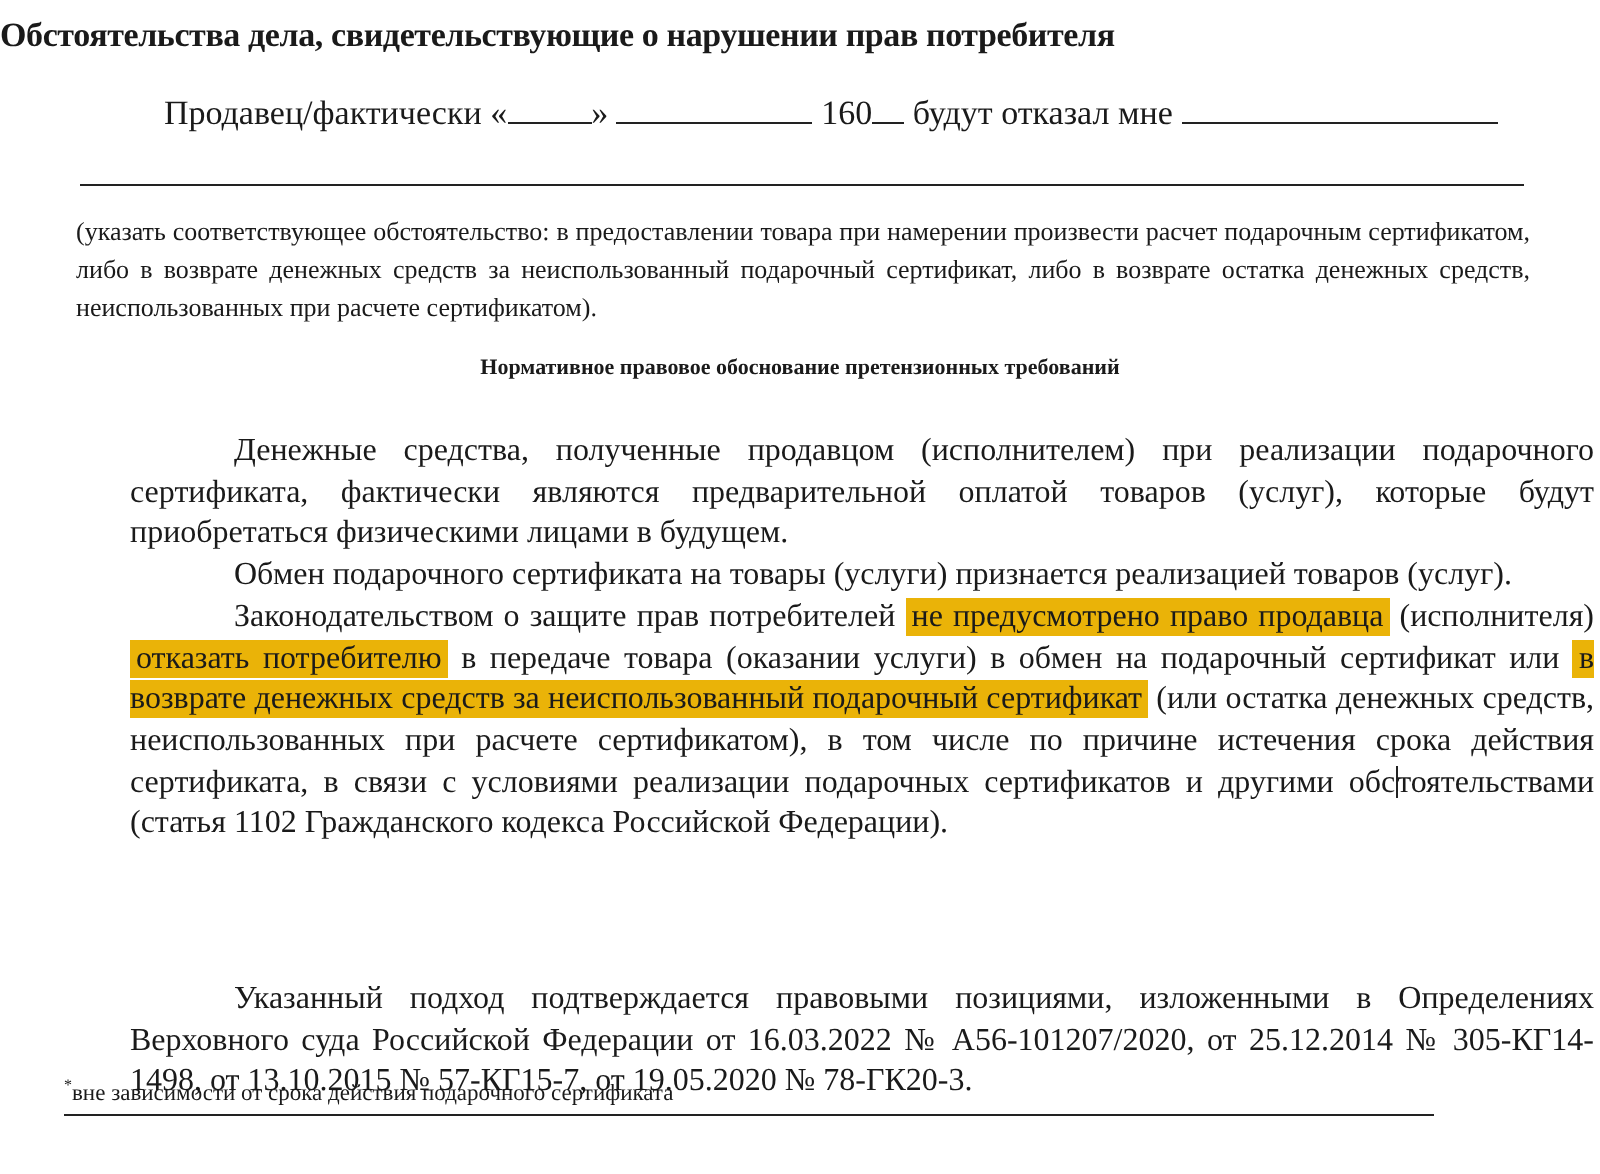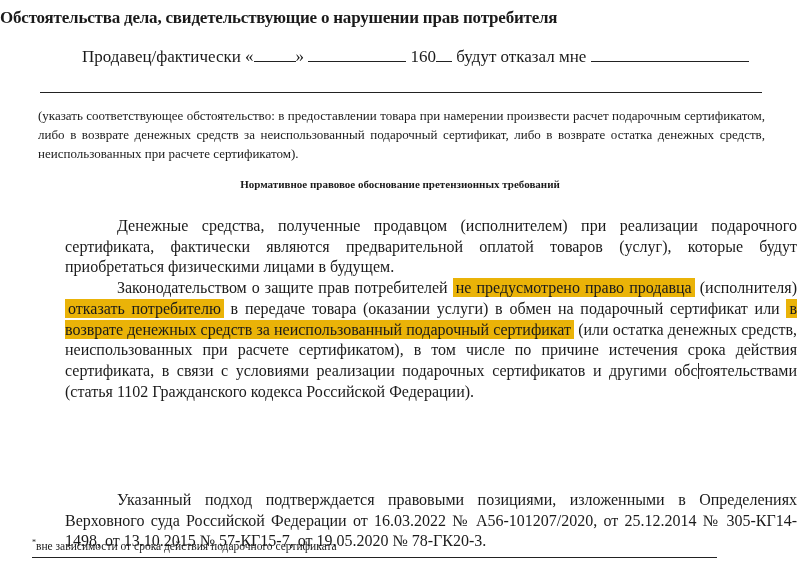--- a/index.html
+++ b/index.html
@@ -56,20 +56,21 @@
   <div class="fill-line"><span>Продавец/фактически «</span><span class="blank" style="width:42px"></span><span>»</span> <span class="blank" style="width:98px"></span> <span>160</span><span class="blank" style="width:16px"></span> <span>будут отказал мне</span> <span class="blank" style="width:158px"></span></div>
 
   <div class="rule1"></div>
 
   <div class="hint">(указать соответствующее обстоятельство: в предоставлении товара при намерении произвести расчет подарочным сертификатом, либо в возврате денежных средств за неиспользованный подарочный сертификат, либо в возврате остатка денежных средств, неиспользованных при расчете сертификатом).</div>
 
   <div class="title2">Нормативное правовое обоснование претензионных требований</div>
 
   <div class="body-text p1">
     <p>Денежные средства, полученные продавцом (исполнителем) при реализации подарочного сертификата, фактически являются предварительной оплатой товаров (услуг), которые будут приобретаться физическими лицами в будущем.</p>
+    <p>Обмен подарочного сертификата на товары (услуги) признается реализацией товаров (услуг).</p>
     <p><span>Законодательством о защите прав потребителей </span><span class="hl">не предусмотрено право продавца</span><span> (исполнителя) </span><span class="hl">отказать потребителю</span><span> в передаче товара (оказании услуги) в обмен на подарочный сертификат или </span><span class="hl">в возврате денежных средств за неиспользованный подарочный сертификат</span><span> (или остатка денежных средств, неиспользованных при расчете сертификатом), в том числе по причине истечения срока действия сертификата, в связи с  условиями реализации подарочных сертификатов и другими обс</span><span class="cursor-mark"></span><span>тоятельствами (статья 1102 Гражданского кодекса Российской Федерации).</span></p>
   </div>
 
   <div class="body-text p-last" style="top:490px">
     <p>Указанный подход подтверждается правовыми позициями, изложенными в Определениях Верховного суда Российской Федерации от 16.03.2022 № А56-101207/2020, от 25.12.2014 № 305-КГ14-1498, от 13.10.2015 № 57-КГ15-7, от 19.05.2020 № 78-ГК20-3.</p>
   </div>
 
   <div class="rule2"></div>
 
   <div class="footnote"><sup>*</sup><span>вне зависимости от срока действия подарочного сертификата</span></div>

